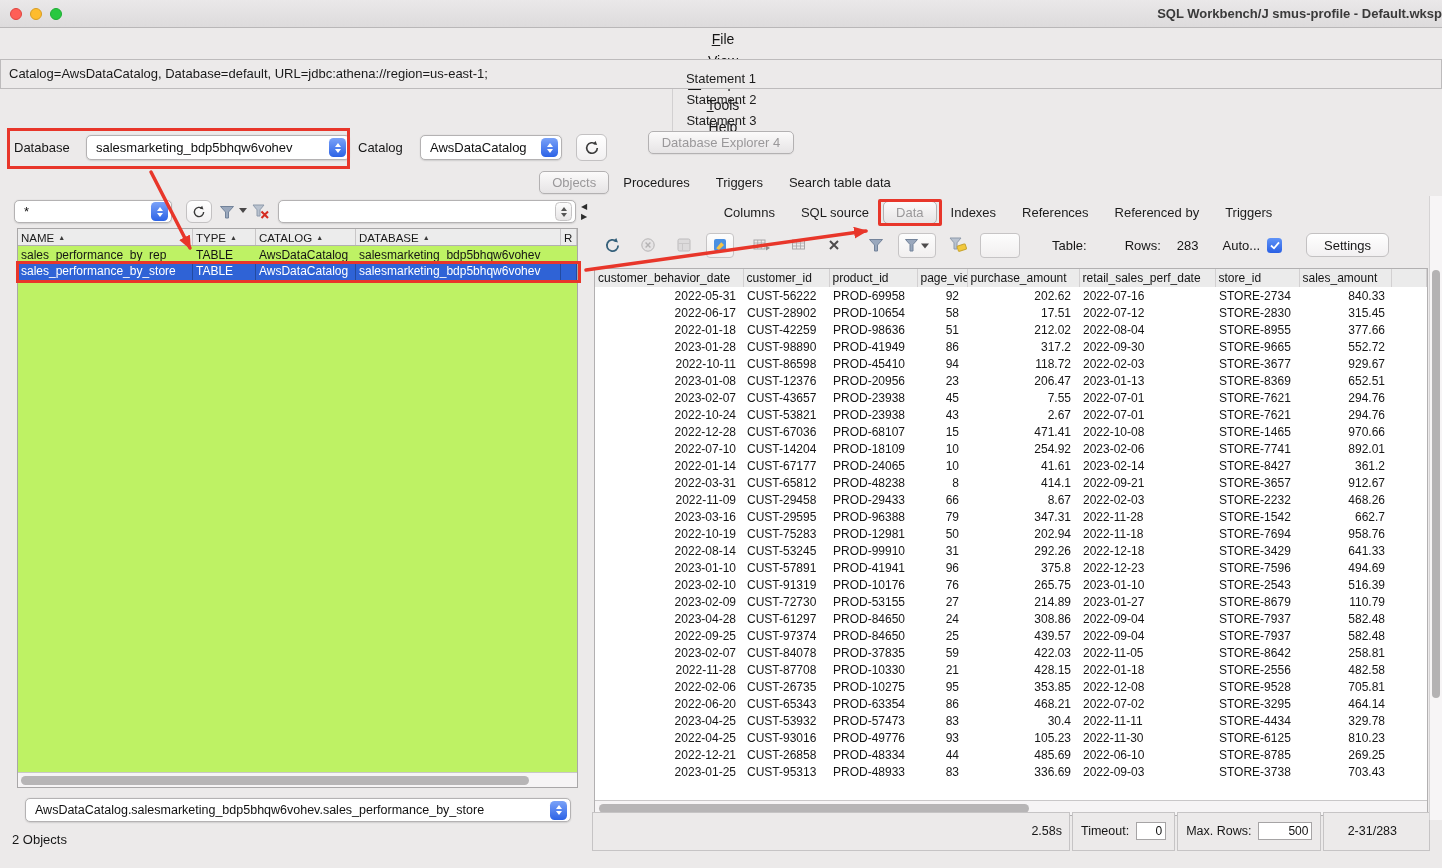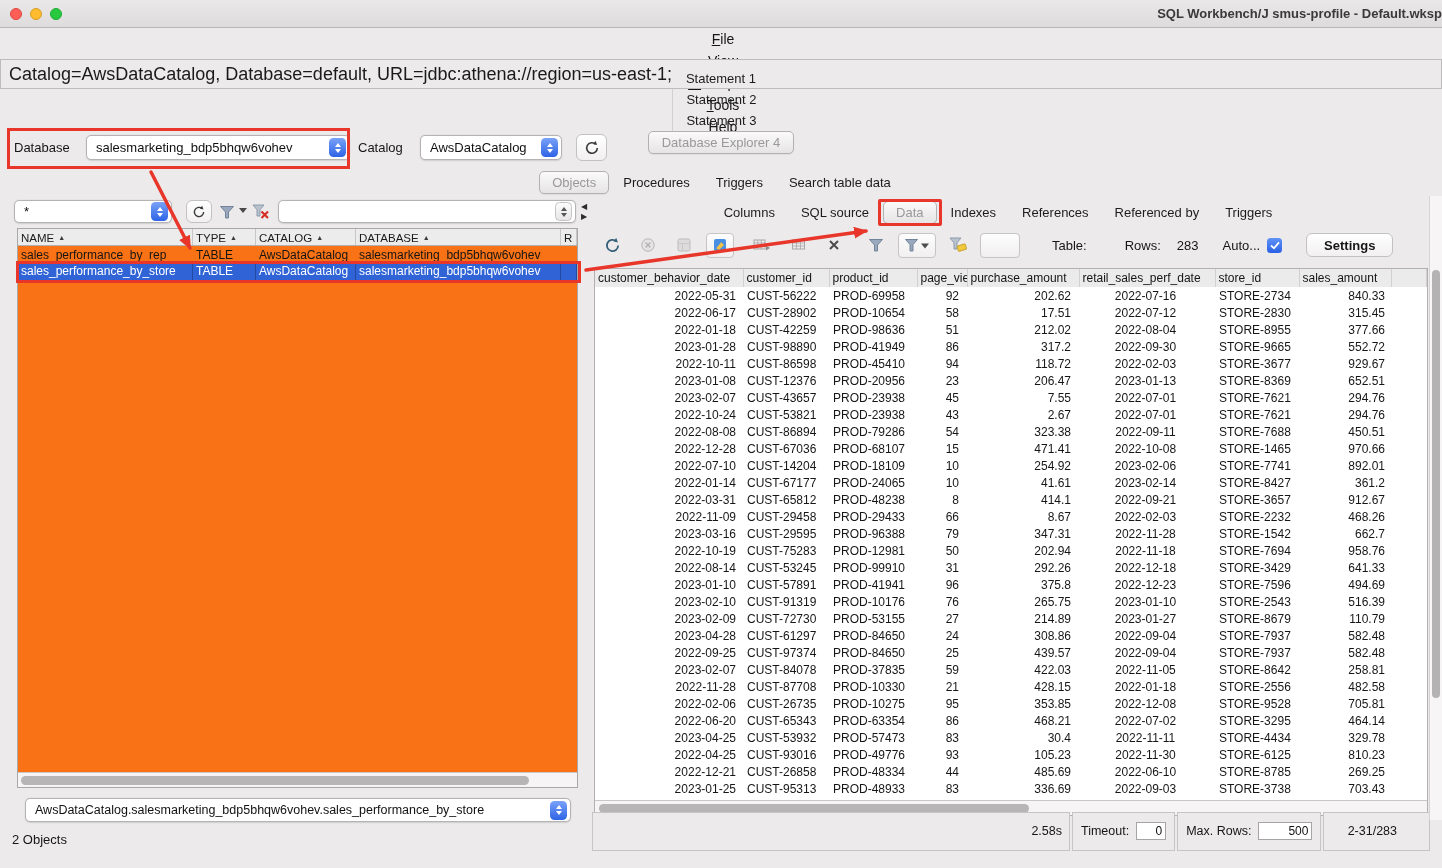--- a/index.html
+++ b/index.html
@@ -24,21 +24,21 @@
 
   
   .menubar { position:absolute; left:0; top:28px; width:1442px; height:22px;
     display:flex; align-items:center; padding-left:4px;flex-direction:column; }
   .menu-item { display:inline-block; padding:3px 10px; font-size:14px; color:#161616; cursor:default; }
   .menu-item::first-letter { text-decoration:underline; }
 
   
   .connbar { position:absolute; left:0; top:59px; width:1442px; height:30px;
     border:1px solid #bdbbbc; background:#eceaea; line-height:28px;
-    padding-left:8px; font-size:18px; color:#1a1a1a; }
+    padding-left:8px; font-size:13px; color:#1a1a1a; }
 
   
   .main-tabs { position:absolute; left:0; top:98px; width:1442px; height:26px;
     display:flex; justify-content:center; align-items:center;flex-direction:column; }
   .mtab { padding:3px 13px; font-size:13px; color:#1c1c1c; cursor:default; white-space:nowrap; }
   .main-tabs .mtab:not(.active) + .mtab:not(.active) { border-left:1px solid #d2d0d1; }
   .tab-raised {
     background:linear-gradient(#fbfafa,#e6e4e5); border:1px solid #b3b1b2;
     border-radius:5px; color:#9a989a !important; box-shadow:0 1px 1px rgba(0,0,0,0.06); }
 
@@ -82,21 +82,21 @@
   .filter-combo { position:absolute; left:4px; top:0; width:158px; height:23px; }
   .filter-refresh { position:absolute; left:176px; top:0; width:26px; height:23px; }
   .funnel-btn { position:absolute; top:1px; width:22px; height:22px; display:flex;
     align-items:center; justify-content:center; }
   .f1 { left:206px; } .fdrop { position:absolute; left:229px; top:8px; width:0; height:0;
     border-left:4px solid transparent; border-right:4px solid transparent; border-top:5px solid #4a4849; }
   .f2 { left:240px; }
   .filter-combo2 { position:absolute; left:268px; top:0; width:298px; height:23px; }
 
   .list-box { position:absolute; left:7px; top:30px; width:561px; height:560px;
-    background:#f97316; border:1px solid #a9a7a8; }
+    background:#bef264; border:1px solid #a9a7a8; }
   .list-header { display:flex; height:17px; background:#ececec; border-bottom:1px solid #b2b0b1;
     font-size:11.5px; color:#1a1a1a; }
   .lh { padding:1px 3px 0 3px; border-right:1px solid #c8c6c7; display:flex; align-items:center; gap:4px;
     overflow:hidden; white-space:nowrap; }
   .sort-ico { font-size:7px; color:#3a3a3a; line-height:1; }
   .w-name{width:175px;flex:none;} .w-type{width:63px;flex:none;} .w-cat{width:100px;flex:none;}
   .w-db{width:205px;flex:none;} .w-rem{flex:1;}
   .list-rows { position:relative; }
   .object-row { position:relative; display:flex; height:17px; font-size:12px; color:#141414;
     align-items:center; cursor:default; }
@@ -130,37 +130,37 @@
 
   .toolbar { position:absolute; left:0; top:28px; width:838px; height:38px;
     display:flex; align-items:center; padding:0 26px 0 6px; }
   .tb-btn { width:28px; height:25px; display:flex; align-items:center; justify-content:center; flex:none; }
   .tb-boxed { border:1px solid #c6c4c5; border-radius:4px; background:linear-gradient(#fdfdfd,#f1efef); }
   .tb-gap { width:8px; flex:none; } .tb-gap-lg { width:14px; flex:none; }
   .tb-label { font-size:13px; color:#161616; white-space:nowrap; }
   .checkbox { width:15px; height:15px; border-radius:3.5px; background:linear-gradient(#5f93f7,#2a60e4);
     display:flex; align-items:center; justify-content:center; flex:none; }
   .settings-btn { height:24px; padding:0 17px; border-radius:6px; font-size:13px; color:#161616;
-    background:linear-gradient(#ffffff,#f2f0f1); border:1px solid #c3c1c2; display:flex; align-items:center;font-weight:bold; }
+    background:linear-gradient(#ffffff,#f2f0f1); border:1px solid #c3c1c2; display:flex; align-items:center; }
 
   .grid-area { position:absolute; left:2px; top:70px; width:834px; height:548px;
     background:#fff; border:1px solid #b2b0b1; overflow:hidden; }
   table.grid { border-collapse:collapse; table-layout:fixed; width:100%; }
   .grid-head-wrap { height:18px; overflow:hidden; }
   .grid th { height:18px; background:#ebebeb; border-right:1px solid #d2d0d1; border-bottom:1px solid #b6b4b5;
     font-weight:400; font-size:12px; text-align:left; padding:0 3px; color:#141414;
     overflow:hidden; white-space:nowrap; }
   .grid-body { height:515px; overflow:hidden; }
   .grid td { height:17px; font-size:12px; color:#161616; padding:0 4px; white-space:nowrap; overflow:hidden; }
   .grid td:nth-child(1){ text-align:right; padding-right:7px; }
   .grid td:nth-child(2){ text-align:left; }
   .grid td:nth-child(3){ text-align:left; }
   .grid td:nth-child(4){ text-align:right; padding-right:8px; }
   .grid td:nth-child(5){ text-align:right; padding-right:8px; }
-  .grid td:nth-child(6){ text-align:center; padding-right:7px;margin-top:32px; }
+  .grid td:nth-child(6){ text-align:left; padding-right:7px;margin-top:32px; }
   .grid td:nth-child(7){ text-align:left; }
   .grid td:nth-child(8){ text-align:right; padding-right:6px; }
   .grid-hscroll { position:absolute; left:0; right:0; bottom:0; height:15px;
     background:#f6f4f5; border-top:1px solid #c9c7c8; }
   .grid-hscroll .thumb { position:absolute; left:4px; top:3px; width:430px; height:9px;
     border-radius:5px; background:#b7b5b6; }
 
   .status-row { position:absolute; left:0; top:620px; width:838px; height:26px;
     display:flex; align-items:center; gap:2px; font-size:12.5px; color:#161616; }
   .seg { border:1px solid #c6c4c5; height:39px; display:flex; align-items:center; background:#eceaea; }
@@ -587,31 +587,20 @@
               <td>CUST-53821</td>
               <td>PROD-23938</td>
               <td>43</td>
               <td>2.67</td>
               <td>2022-07-01</td>
               <td>STORE-7621</td>
               <td>294.76</td>
               <td></td>
             </tr>
 
-            <tr>
-              <td>2022-08-08</td>
-              <td>CUST-86894</td>
-              <td>PROD-79286</td>
-              <td>54</td>
-              <td>323.38</td>
-              <td>2022-09-11</td>
-              <td>STORE-7688</td>
-              <td>450.51</td>
-              <td></td>
-            </tr>
 
             <tr>
               <td>2022-12-28</td>
               <td>CUST-67036</td>
               <td>PROD-68107</td>
               <td>15</td>
               <td>471.41</td>
               <td>2022-10-08</td>
               <td>STORE-1465</td>
               <td>970.66</td>

